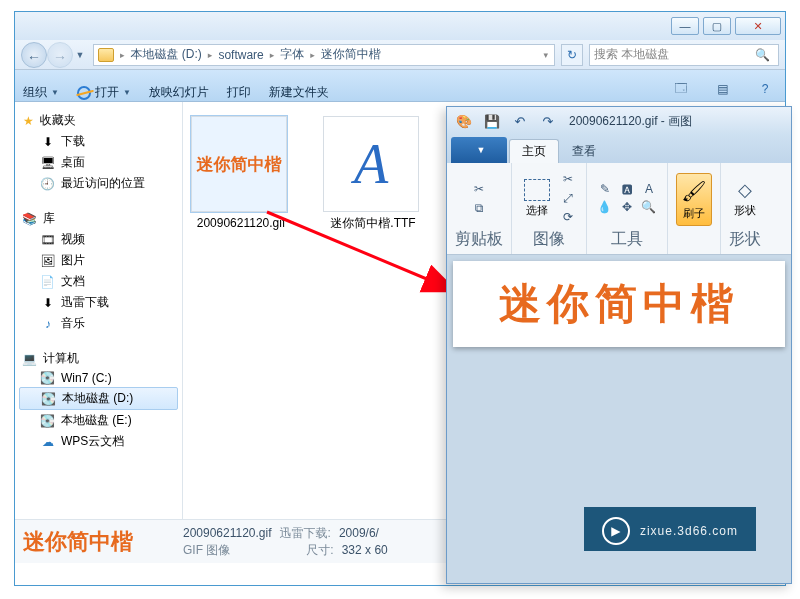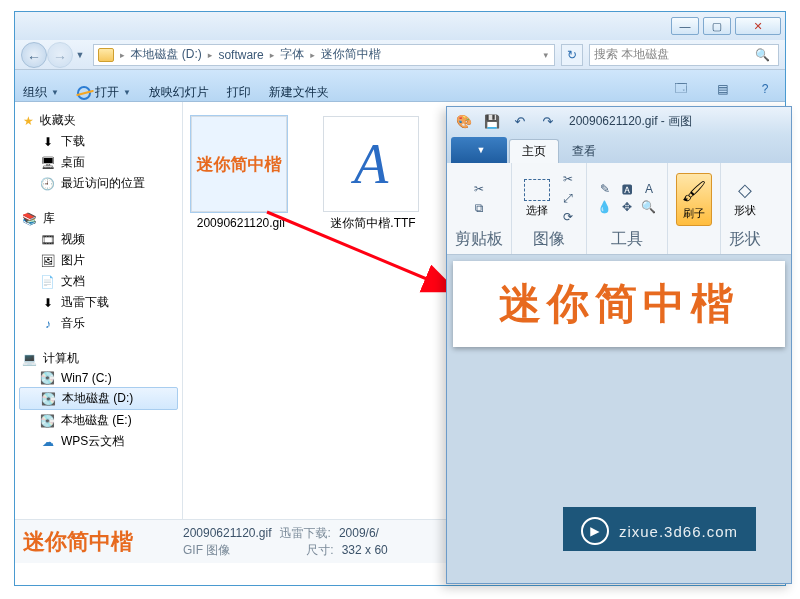--- a/index.html
+++ b/index.html
@@ -86,21 +86,21 @@
 .canvas { background: #fff; box-shadow: 0 2px 5px rgba(0,0,0,0.3); width: 100%; height: 86px; display: flex; align-items: center; justify-content: center; }
 .canvastext { font-family: "KaiTi","STKaiti",serif; color: #e76a1f; font-size: 42px; font-weight: bold; letter-spacing: 6px; }
 
 
 .arrow { position: absolute; left: 263px; top: 208px; width: 200px; height: 90px; pointer-events: none; }
 
 
 .watermark { position: absolute; right: 44px; bottom: 48px; background: #1d567a; color: #fff; padding: 10px 18px 6px; font-size: 13px; display: flex; align-items: center; gap: 10px; }
 .watermark .play { width: 28px; height: 28px; border: 2px solid #fff; border-radius: 50%; display: flex; align-items: center; justify-content: center; font-size: 12px; }
 .watermark .wt .big { font-size: 20px; font-weight: bold; letter-spacing: 2px; }
-.watermark .wt .url { font-size: 15px; letter-spacing: 1px; opacity: .9; }
+.watermark .wt .url { font-size: 12px; letter-spacing: 1px; opacity: .9; }
 
 .ie-icon { width:14px; height:14px; border:2px solid #2b7cd3; border-radius:50%; position:relative; display:inline-block; }
 .ie-icon::after { content:""; position:absolute; left:-3px; top:4px; width:18px; height:2px; background:#f5a623; border-radius:2px; transform:rotate(-15deg); }
 </style>
 </head>
 <body>
 
 <div class="explorer">
 
   <div class="titlebar">

